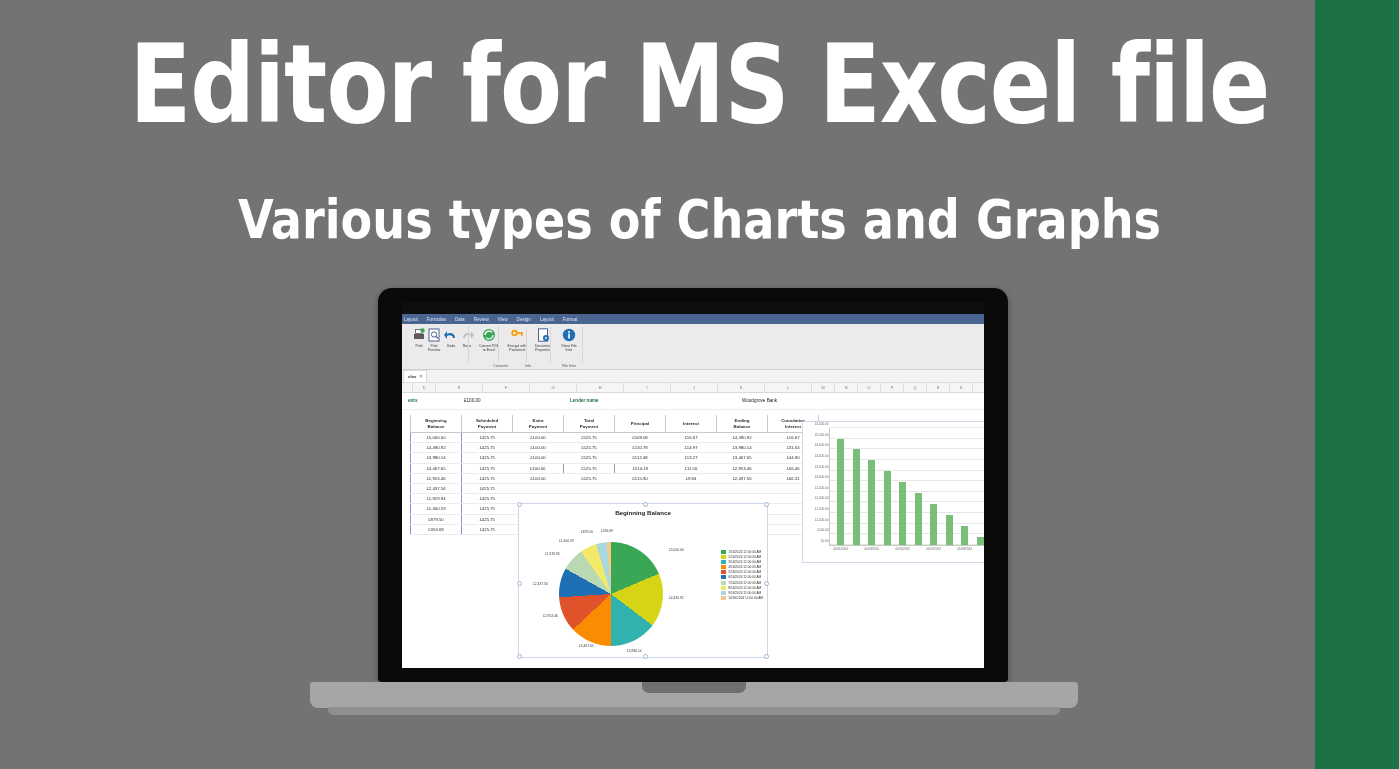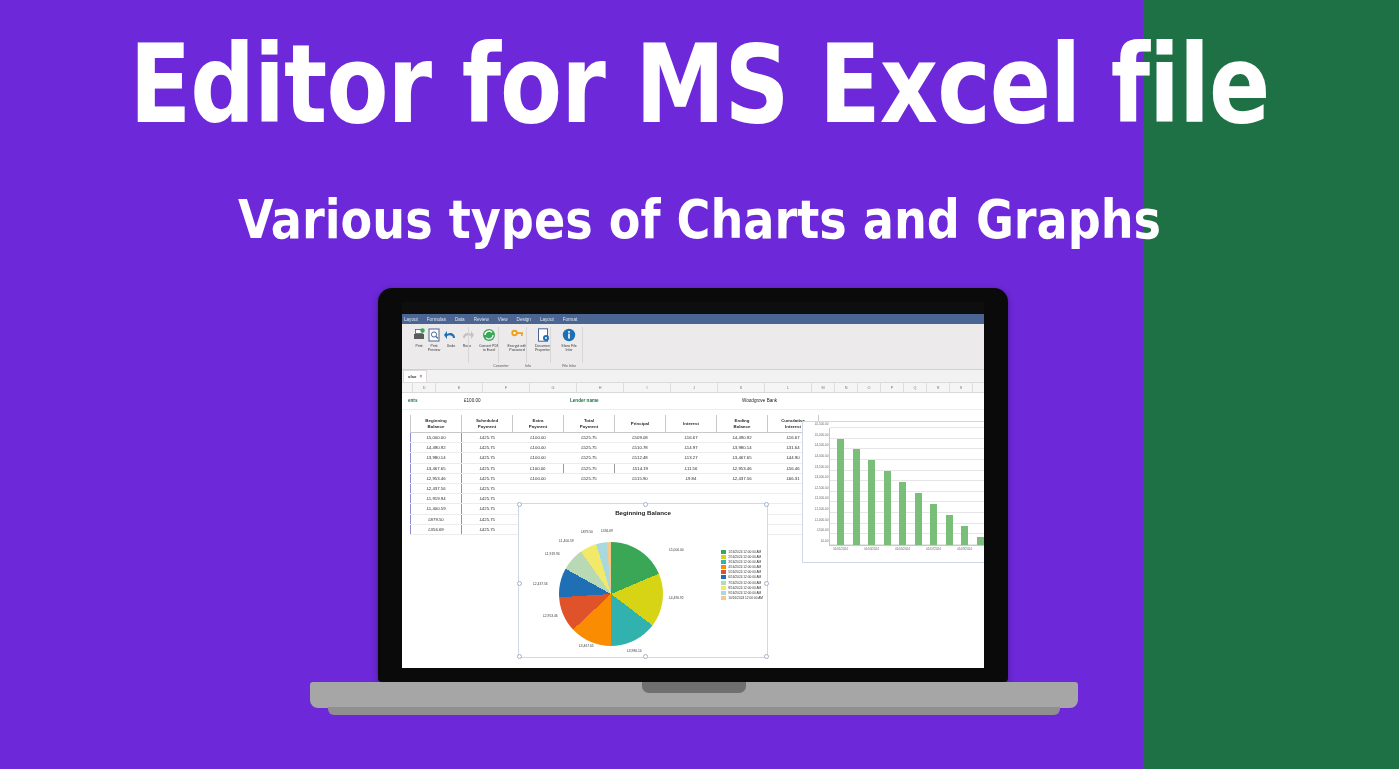--- a/index.html
+++ b/index.html
@@ -1,21 +1,21 @@
 <!DOCTYPE html>
 <html><head>
 <meta charset="utf-8">
 <style>
   html,body{margin:0;padding:0;}
   body{
     width:1399px;height:769px;overflow:hidden;
     background:#1e7145;
     font-family:"Liberation Sans", sans-serif;
   }
-  .poster{position:relative;width:1143px;height:769px;background:#6d28d9;}
+  .poster{position:relative;width:1315px;height:769px;background:#737373;}
 
   
   .headline{
     position:absolute;left:0;top:28px;width:1399px;text-align:center;
     color:#ffffff;font-weight:bold;font-size:108px;line-height:1.05;
     letter-spacing:-1px;
     font-family:"DejaVu Sans Condensed","Liberation Sans",sans-serif;
     transform:scaleX(0.93);transform-origin:50% 50%;
     white-space:nowrap;
   }

